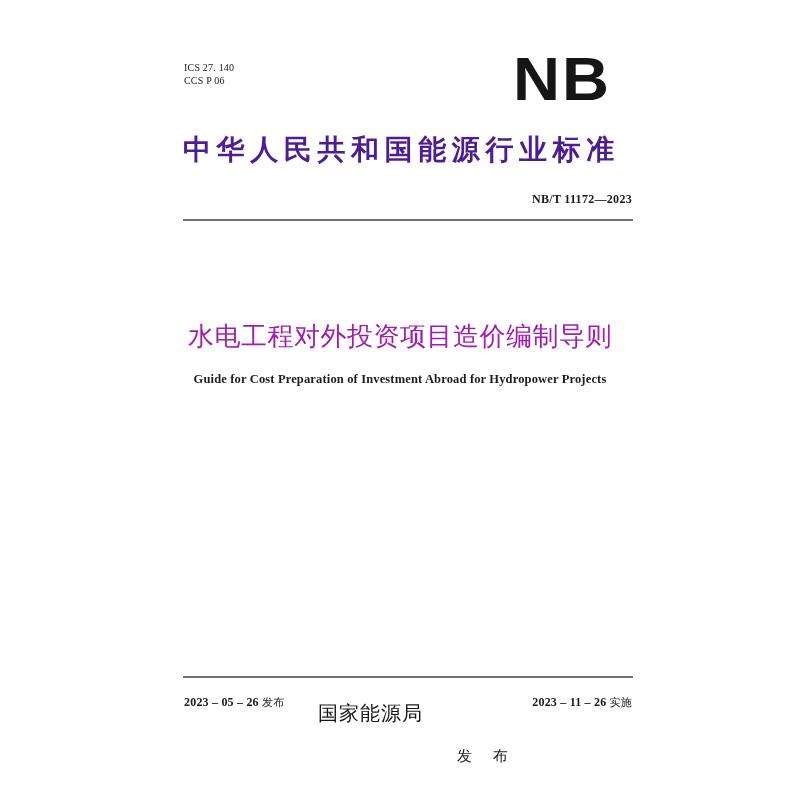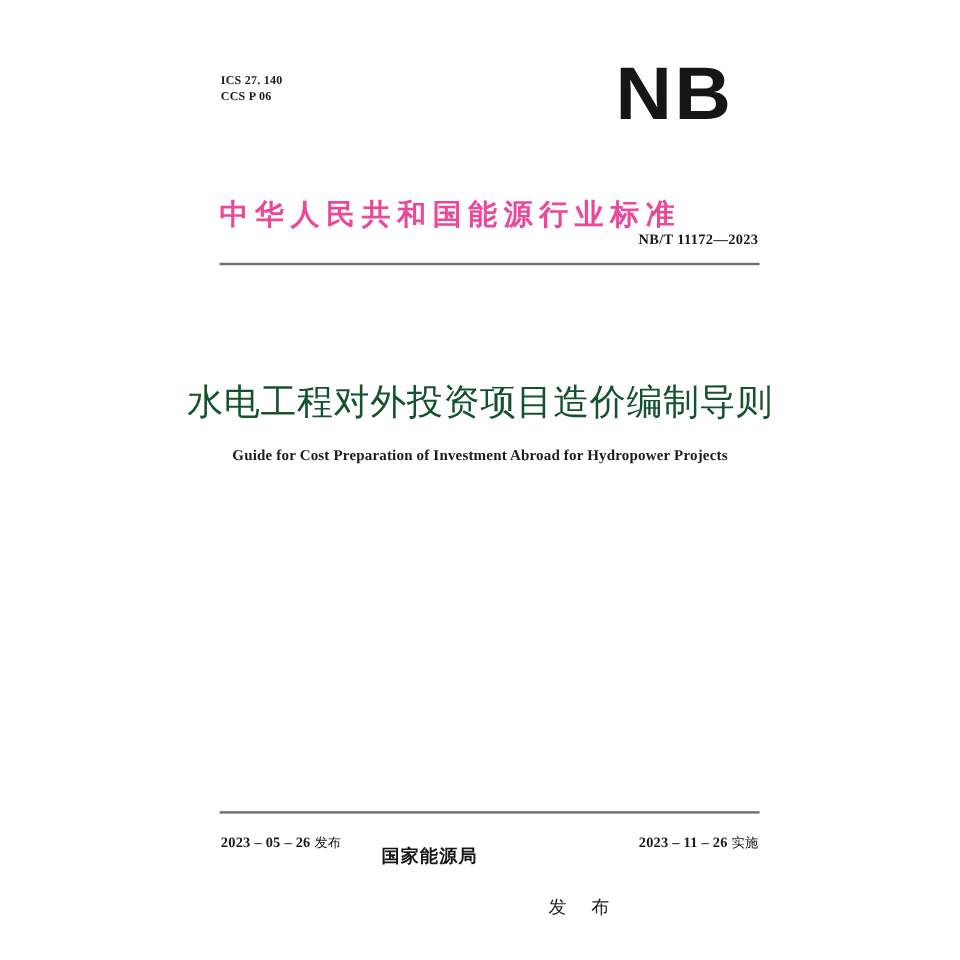--- a/index.html
+++ b/index.html
@@ -1,49 +1,49 @@
 <!DOCTYPE html>
 <html><head>
   <meta charset="utf-8">
   <style>
     html, body { margin: 0; padding: 0; }
     body {
       width: 800px; height: 800px; background: #ffffff; position: relative; overflow: hidden;
       font-family: "Liberation Serif", "DejaVu Serif", serif; color: #1a1a1a;
     }
     .abs { position: absolute; }
-    .codes { left: 184px; top: 61px; font-size: 10px; font-weight: bold; line-height: 13px; letter-spacing: 0.2px; }
+    .codes { left: 184px; top: 61px; font-size: 10px; font-weight: normal; line-height: 13px; letter-spacing: 0.2px; }
     .logo {
       left: 513px; top: 48px; font-family: "Liberation Sans", "DejaVu Sans", sans-serif;
       font-weight: bold; font-size: 62px; line-height: 62px; letter-spacing: 2px; color: #161616;
       transform: scaleX(1.05); transform-origin: left top;
     }
     .std-title {
       left: 183px; top: 132px; width: 450px; font-family: "DejaVu Serif", serif; font-weight: bold;
-      font-size: 24px; line-height: 36px; letter-spacing: 5.6px; white-space: nowrap; color: #ec4899; margin-top: 29px;
+      font-size: 28px; line-height: 36px; letter-spacing: 5.6px; white-space: nowrap; color: #4c1d95;
     }
     .std-number { right: 168px; top: 192px; font-size: 12px; font-weight: bold; letter-spacing: 0.3px; margin-left: 19px; }
     .rule { left: 183px; width: 450px; height: 2px; background: #6f6f6f; }
     .rule.top { top: 219px; }
     .rule.bottom { top: 676px; }
     .cn-title {
       left: 0; width: 800px; top: 321px; text-align: center;
-      font-family: "DejaVu Sans", "Liberation Sans", sans-serif; font-size: 30px; line-height: 30px; color: #14532d;
+      font-family: "DejaVu Sans", "Liberation Sans", sans-serif; font-size: 26px; line-height: 30px; color: #a21caf;
       letter-spacing: 0.5px;
     }
     .en-title {
       left: 0; width: 800px; top: 372px; text-align: center; font-size: 12.5px; font-weight: bold;
       letter-spacing: 0.15px; color: #1c1c1c;
     }
     .date { top: 659px; font-size: 12px; font-weight: bold; letter-spacing: 0.2px; margin-top: 36px; }
     .date.left { left: 184px; }
     .date.right { right: 168px; }
     .date .cjk { font-family: "DejaVu Sans", sans-serif; font-weight: normal; font-size: 11px; }
     .issuer {
-      left: 318px; top: 699px; font-family: "DejaVu Serif", serif; font-weight: bold; font-size: 15px;
+      left: 318px; top: 699px; font-family: "DejaVu Serif", serif; font-weight: normal; font-size: 20px;
       line-height: 28px; letter-spacing: 1px; color: #151515;
     }
     .issue-label {
       left: 457px; top: 707px; font-family: "DejaVu Sans", sans-serif; font-size: 15px; letter-spacing: 8px; color: #222; margin-top: 40px;
     }
   </style>
 </head>
 <body>
 
 <div class="abs codes">

